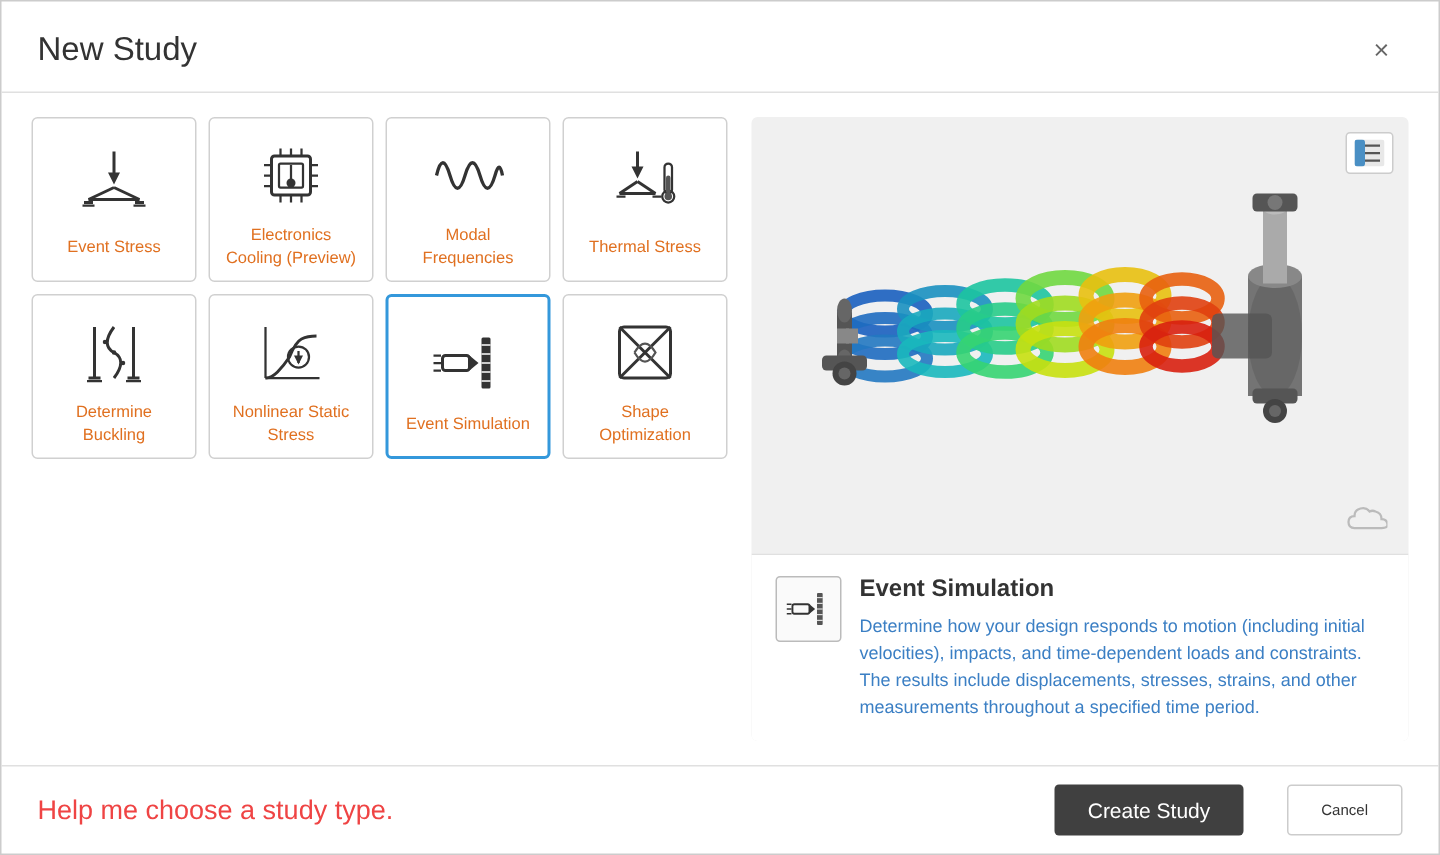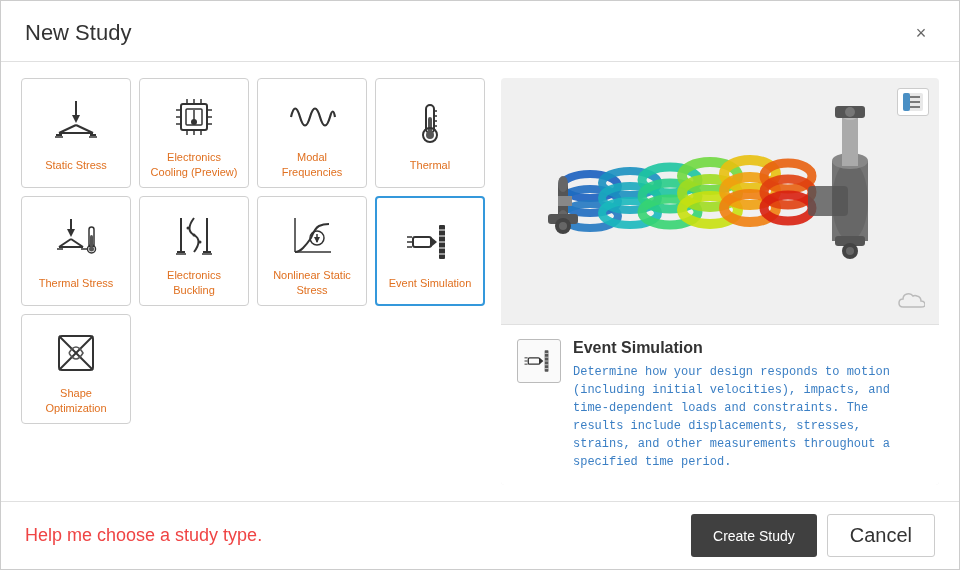--- a/index.html
+++ b/index.html
@@ -184,21 +184,20 @@
       font-size: 16px;
       font-weight: 600;
       color: #333;
       margin-bottom: 6px;
     }
 
     .preview-info-desc {
       font-size: 12px;
       color: #3b7fc4;
       line-height: 1.5;
-      font-family: Liberation Mono, monospace;
     }
 
     .dialog-footer {
       display: flex;
       align-items: center;
       justify-content: space-between;
       padding: 12px 24px;
       border-top: 1px solid #e0e0e0;
     }
 
@@ -224,22 +223,23 @@
       cursor: pointer;
       font-weight: 500;
     }
 
     .btn-cancel {
       background: #fff;
       color: #333;
       border: 1px solid #ccc;
       border-radius: 3px;
       padding: 9px 22px;
-      font-size: 20px;
+      font-size: 10px;
       cursor: pointer;
+      margin-left: 19px;
     }
 
     
     svg.study-icon {
       width: 54px;
       height: 54px;
     }
   </style>
 </head>
 <body>
@@ -265,21 +265,21 @@
             <line x1="10" y1="36" x2="44" y2="36" stroke="#333" stroke-width="2"></line>
             <line x1="10" y1="36" x2="27" y2="28" stroke="#333" stroke-width="2"></line>
             <line x1="44" y1="36" x2="27" y2="28" stroke="#333" stroke-width="2"></line>
 
             <line x1="7" y1="38" x2="13" y2="38" stroke="#333" stroke-width="2"></line>
             <line x1="41" y1="38" x2="47" y2="38" stroke="#333" stroke-width="2"></line>
             <line x1="6" y1="40" x2="14" y2="40" stroke="#333" stroke-width="1.5"></line>
             <line x1="40" y1="40" x2="48" y2="40" stroke="#333" stroke-width="1.5"></line>
           </svg>
         </div>
-        <span class="label">Static Stress</span>
+        <span class="label">Event Stress</span>
       </div>
 
       <div class="study-item">
         <div class="icon-area">
           <svg viewBox="0 0 54 54" class="study-icon">
 
             <rect x="14" y="14" width="26" height="26" rx="2" fill="none" stroke="#333" stroke-width="2"></rect>
 
             <rect x="19" y="19" width="16" height="16" rx="1" fill="none" stroke="#333" stroke-width="1.5"></rect>
 
@@ -308,39 +308,20 @@
 
       <div class="study-item">
         <div class="icon-area">
           <svg viewBox="0 0 54 54" class="study-icon">
             <path d="M6,27 Q10,10 15,27 Q20,44 25,27 Q30,10 35,27 Q40,44 45,27 Q48,16 50,27" stroke="#333" stroke-width="2.2" fill="none"></path>
           </svg>
         </div>
         <span class="label">Modal Frequencies</span>
       </div>
 
-      <div class="study-item">
-        <div class="icon-area">
-          <svg viewBox="0 0 54 54" class="study-icon">
-
-            <rect x="23" y="8" width="8" height="28" rx="4" fill="none" stroke="#333" stroke-width="2"></rect>
-
-            <rect x="25" y="20" width="4" height="16" rx="2" fill="#555"></rect>
-
-            <circle cx="27" cy="38" r="7" fill="none" stroke="#333" stroke-width="2"></circle>
-            <circle cx="27" cy="38" r="4" fill="#555"></circle>
-
-            <line x1="31" y1="14" x2="34" y2="14" stroke="#333" stroke-width="1.5"></line>
-            <line x1="31" y1="19" x2="34" y2="19" stroke="#333" stroke-width="1.5"></line>
-            <line x1="31" y1="24" x2="34" y2="24" stroke="#333" stroke-width="1.5"></line>
-            <line x1="31" y1="29" x2="34" y2="29" stroke="#333" stroke-width="1.5"></line>
-          </svg>
-        </div>
-        <span class="label">Thermal</span>
-      </div>
 
       <div class="study-item">
         <div class="icon-area">
           <svg viewBox="0 0 54 54" class="study-icon">
 
             <line x1="22" y1="4" x2="22" y2="18" stroke="#333" stroke-width="2"></line>
             <polygon points="22,22 18,14 26,14" fill="#333"></polygon>
 
             <line x1="10" y1="32" x2="34" y2="32" stroke="#333" stroke-width="2"></line>
             <line x1="10" y1="32" x2="22" y2="24" stroke="#333" stroke-width="2"></line>
@@ -369,21 +350,21 @@
             <circle cx="21" cy="20" r="1.5" fill="#333"></circle>
             <circle cx="27" cy="27" r="1.5" fill="#333"></circle>
             <circle cx="33" cy="34" r="1.5" fill="#333"></circle>
 
             <line x1="10" y1="44" x2="18" y2="44" stroke="#333" stroke-width="2"></line>
             <line x1="36" y1="44" x2="44" y2="44" stroke="#333" stroke-width="2"></line>
             <line x1="9" y1="46" x2="19" y2="46" stroke="#333" stroke-width="1.5"></line>
             <line x1="35" y1="46" x2="45" y2="46" stroke="#333" stroke-width="1.5"></line>
           </svg>
         </div>
-        <span class="label">Electronics Buckling</span>
+        <span class="label">Determine Buckling</span>
       </div>
 
       <div class="study-item">
         <div class="icon-area">
           <svg viewBox="0 0 54 54" class="study-icon">
 
             <line x1="10" y1="44" x2="46" y2="44" stroke="#333" stroke-width="1.5"></line>
             <line x1="10" y1="44" x2="10" y2="10" stroke="#333" stroke-width="1.5"></line>
 
             <path d="M10,44 Q14,44 18,40 Q22,36 26,30 Q30,20 34,18 Q38,16 44,16" stroke="#333" stroke-width="2" fill="none"></path>

